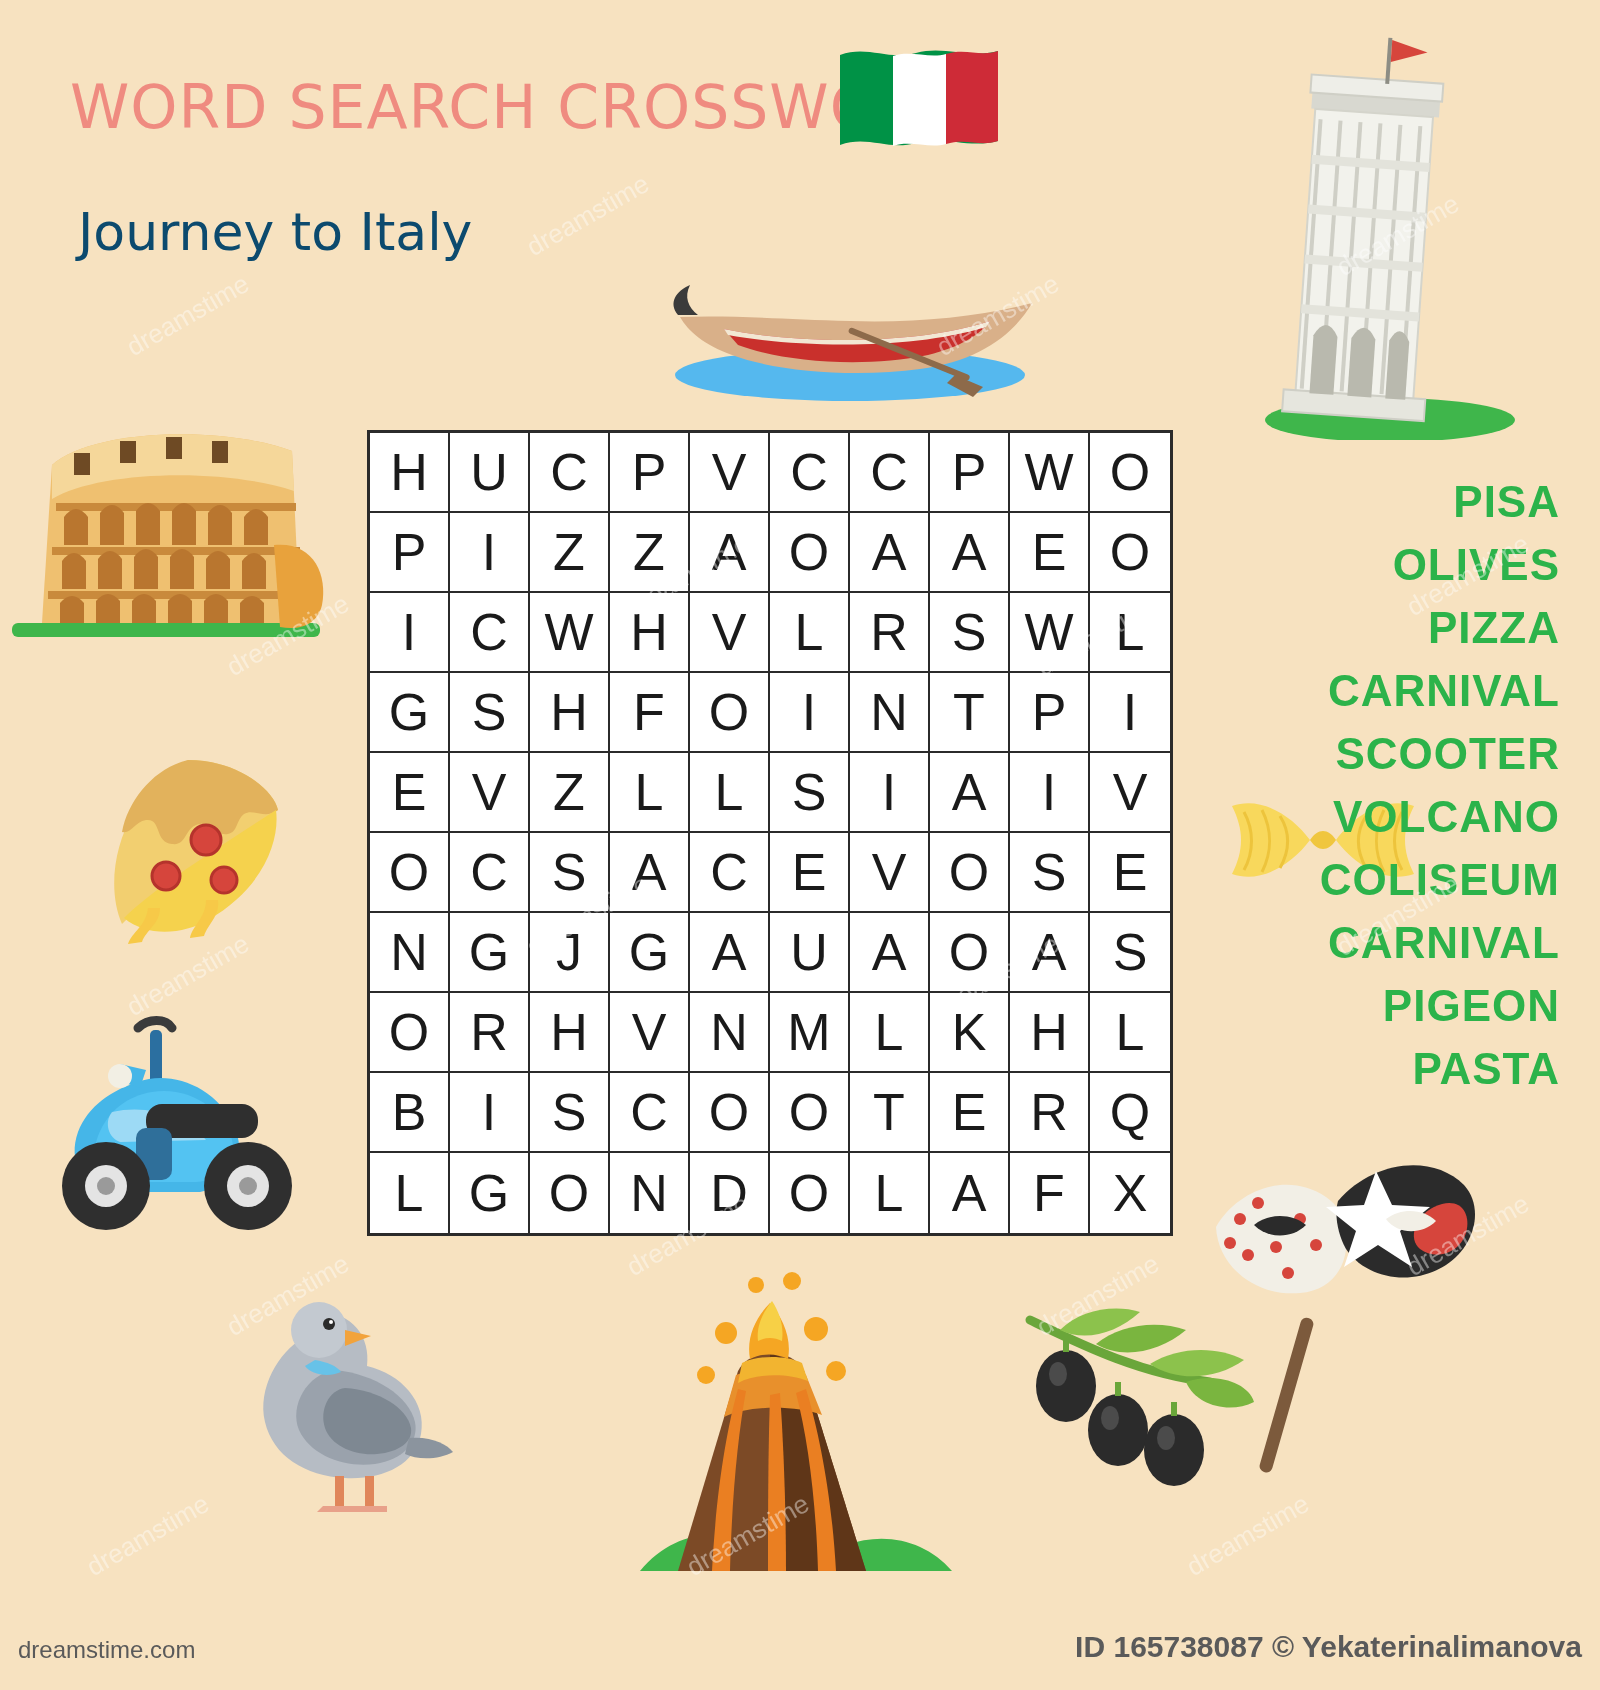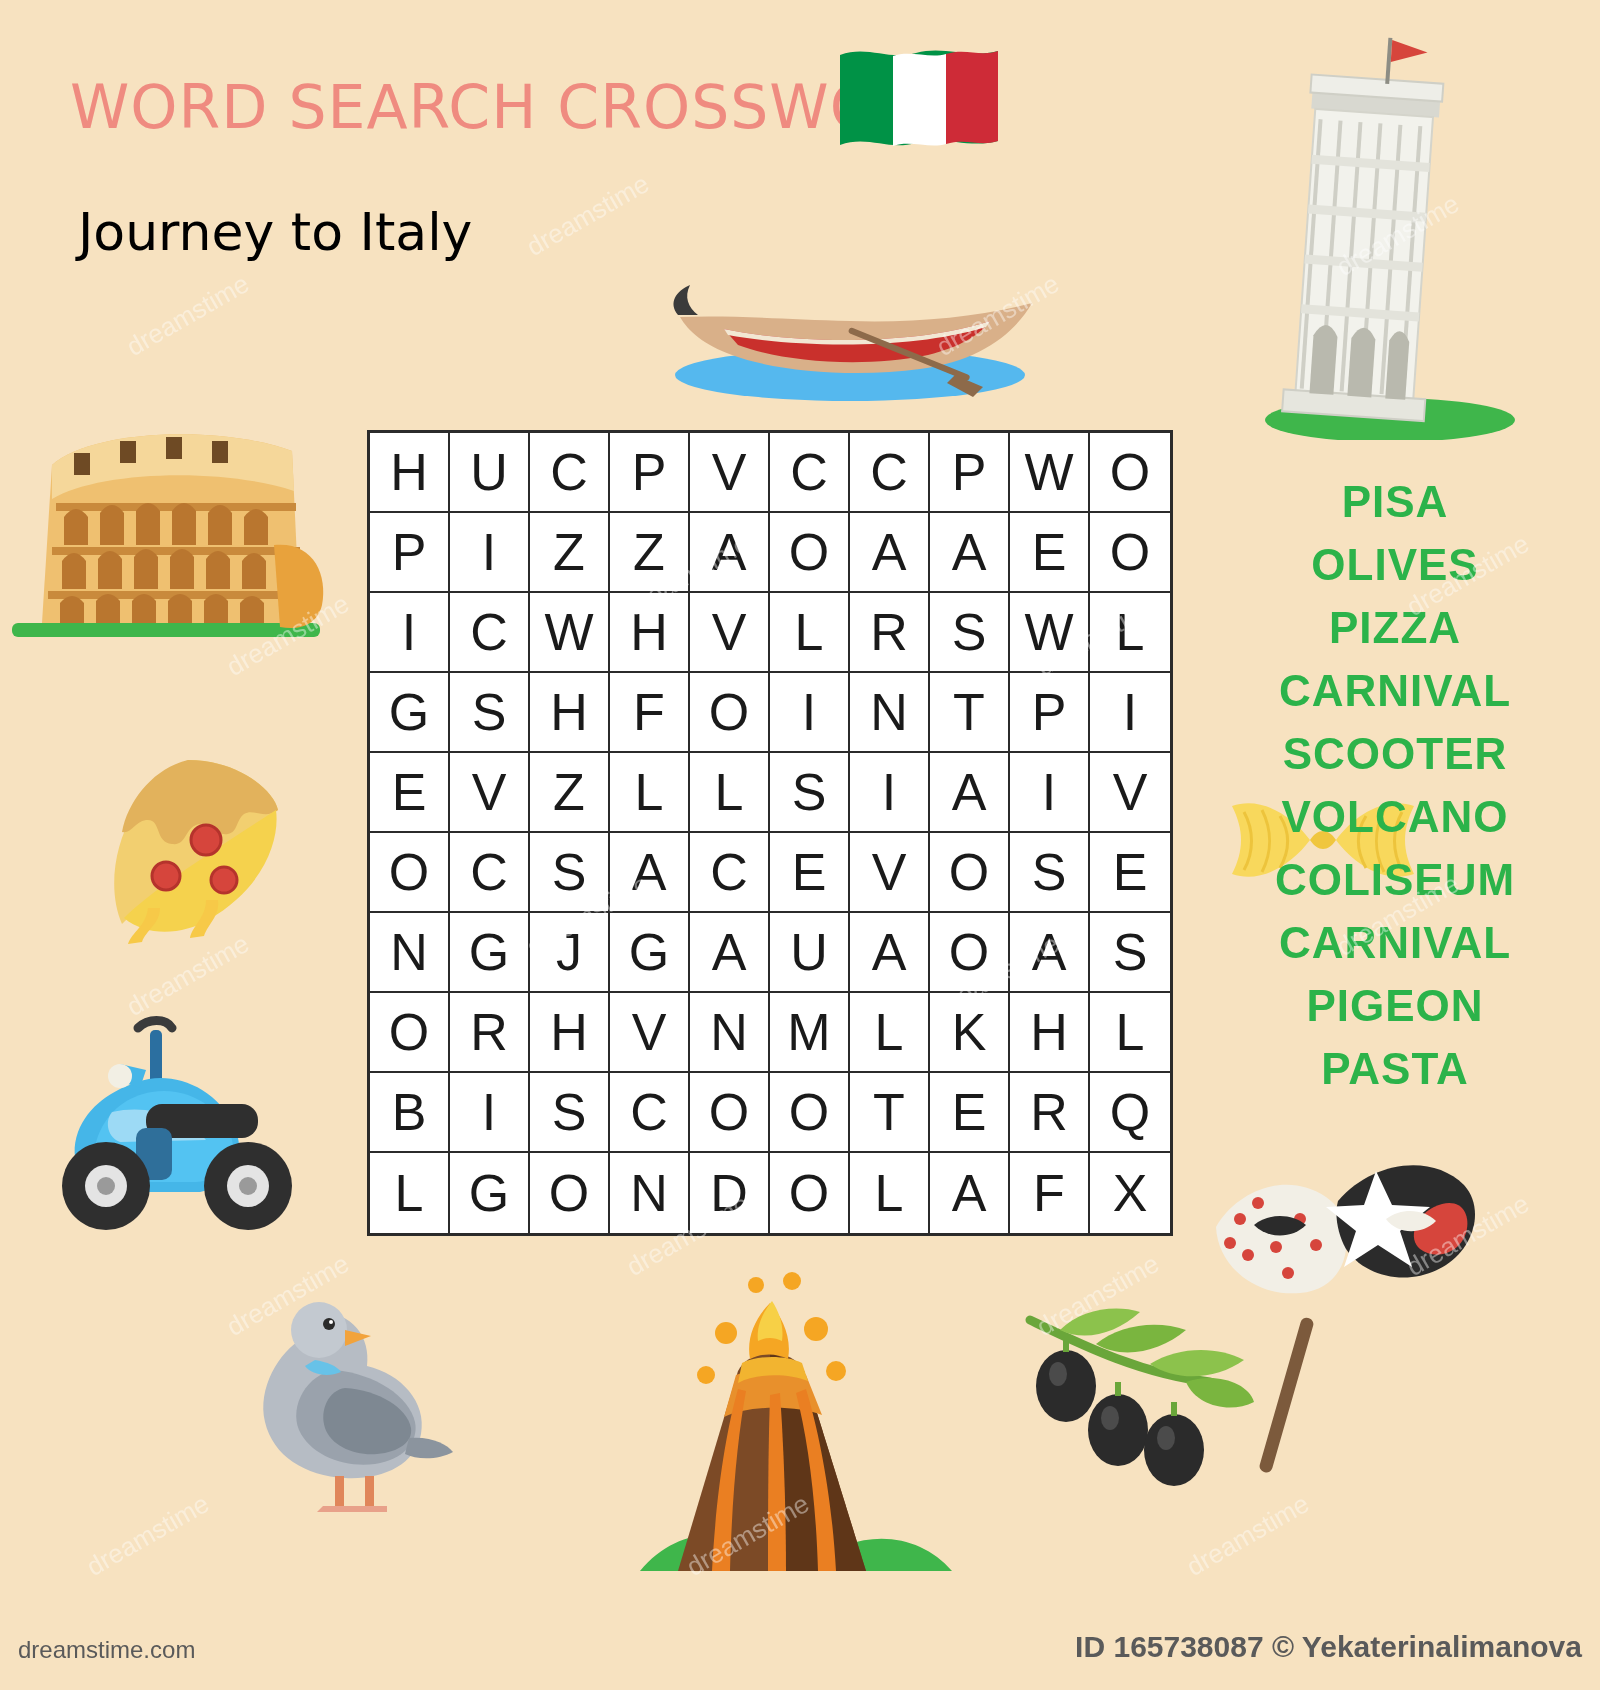--- a/index.html
+++ b/index.html
@@ -31,21 +31,21 @@
     color: #ef8b80;
     font-family: "DejaVu Sans", sans-serif;
     font-weight: normal;
     white-space: nowrap;
   }
   .title-sub {
     position: absolute;
     left: 78px;
     top: 202px;
     font-size: 52px;
-    color: #000000;
+    color: #0c4a6e;
     font-family: "DejaVu Sans", sans-serif;
     white-space: nowrap;
   }
 
   
   .flag {
     position: absolute;
     left: 838px;
     top: 45px;
     width: 168px;
@@ -77,21 +77,21 @@
   }
   .cell.c9 { border-right: none; }
   .cell.rlast { border-bottom: none; }
 
   
   .wordlist {
     position: absolute;
     left: 1230px;
     top: 470px;
     width: 330px;
-    text-align: center;
+    text-align: right;
   }
   .wordlist .w {
     font-size: 44px;
     color: #2cb34a;
     font-weight: bold;
     letter-spacing: 1px;
     line-height: 63px;
     font-family: "Liberation Sans", sans-serif;
     white-space: nowrap;
   }

